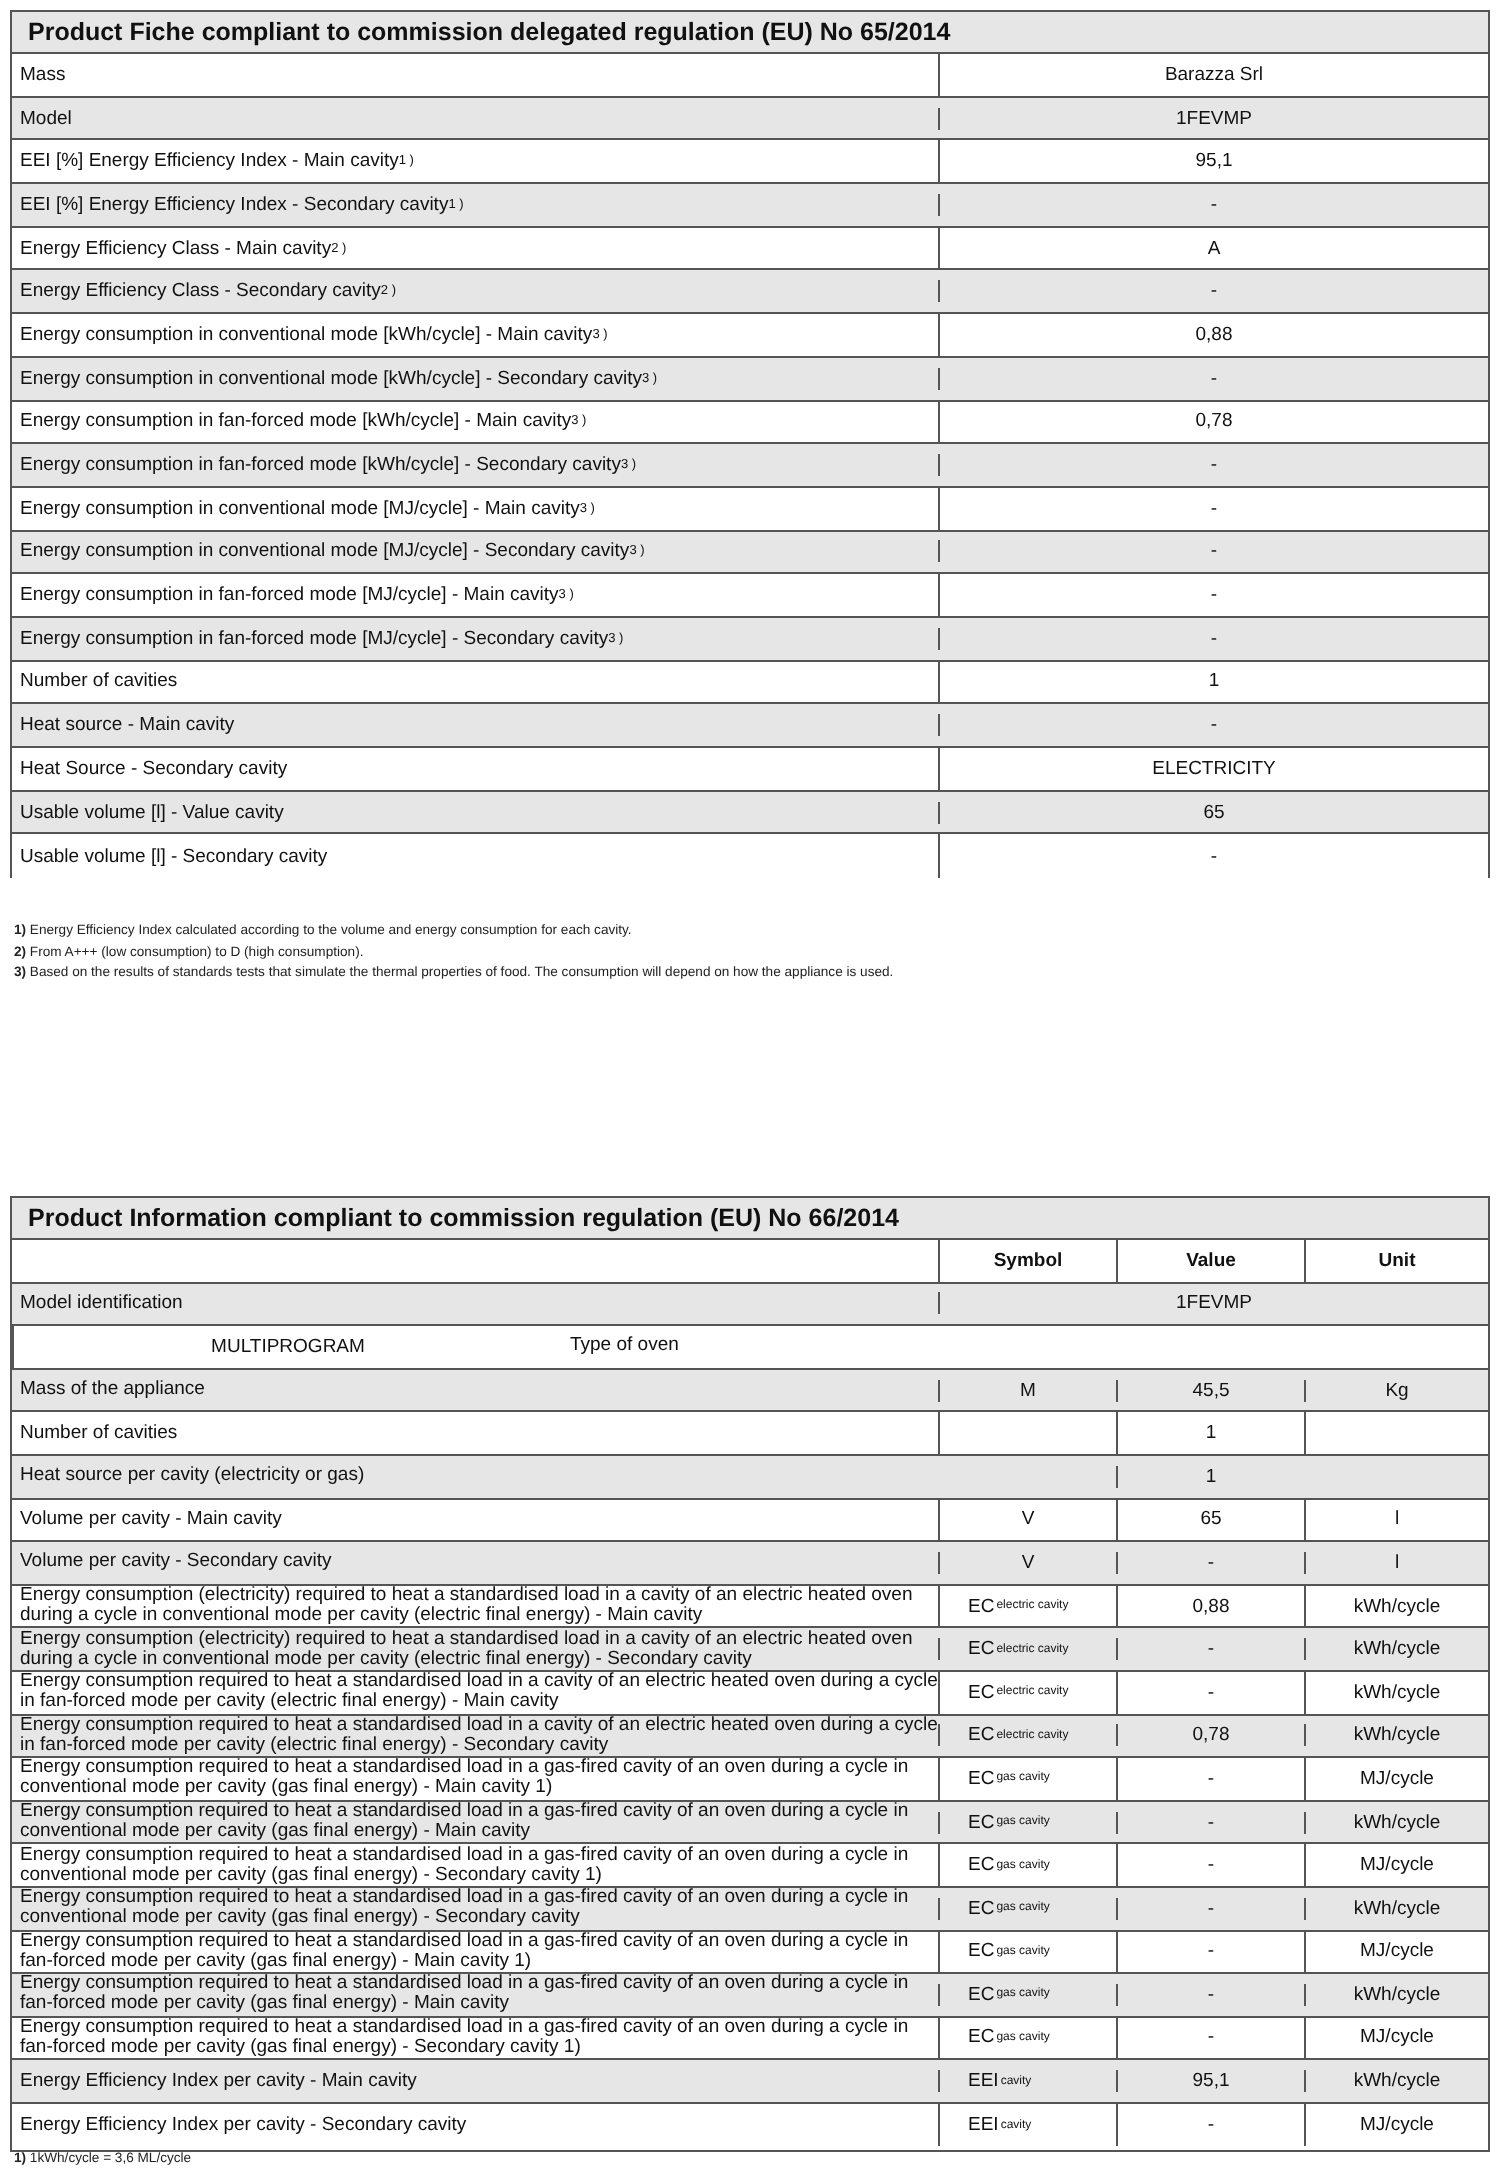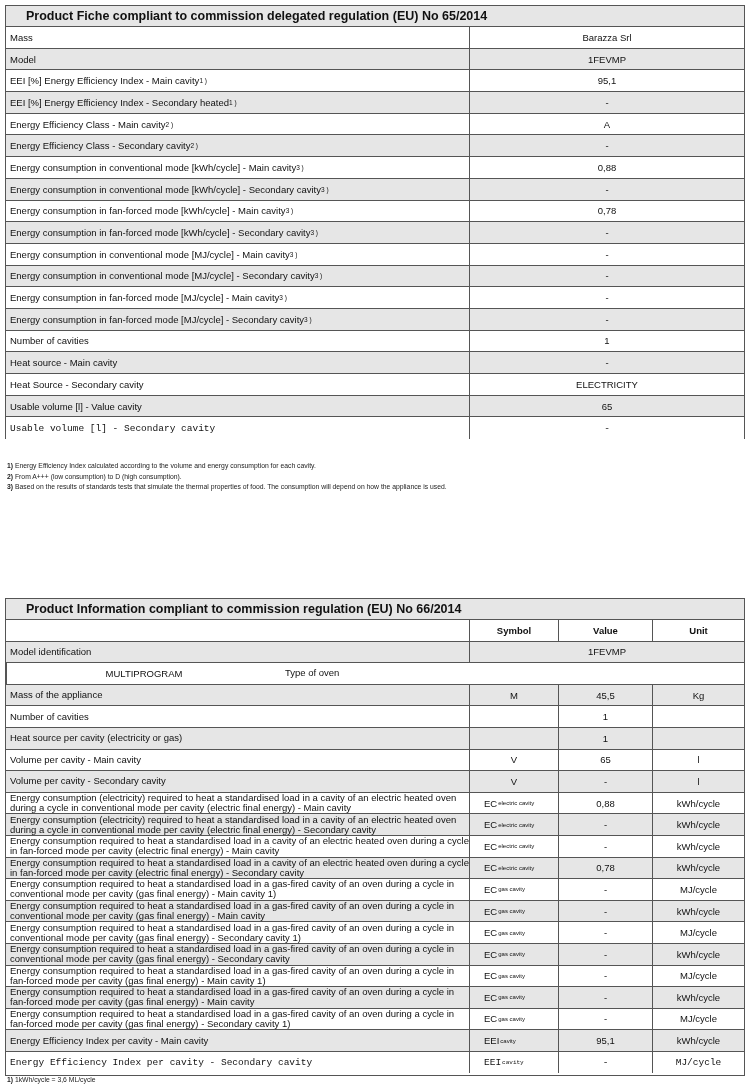--- a/index.html
+++ b/index.html
@@ -2,24 +2,24 @@
 <html><head>
 <meta charset="utf-8">
 <style>
   html, body { margin: 0; padding: 0; background: #ffffff; }
   body { width: 750px; height: 1084px; position: relative; overflow: hidden;
          font-family: "Liberation Sans", sans-serif; color: #111; }
   .tbl { position: absolute; left: 5px; width: 740px; border: 1.5px solid #555; box-sizing: border-box; }
   #t1 { top: 5px; height: 434px; }
   #t2 { top: 598px; height: 478px; }
   .title { height: 21px; background: #e6e6e6; border-bottom: 1.5px solid #555; font-weight: bold;
-           font-size: 12.5px; line-height: 21px; padding-left: 20px; box-sizing: border-box; }
+           font-size: 12.5px; line-height: 21px; padding-left: 8px; box-sizing: border-box; }
   .row { display: flex; border-bottom: 1.2px solid #555; box-sizing: border-box; font-size: 9.5px; }
-  .row:last-child { border-bottom: none; font-family: Liberation Mono, monospace; }
-  .row.g { background: #e6e6e6; }
+  .row:last-child { border-bottom: none; }
+  .row.g { background: #e6e6e6; align-items: center; }
   .row.w { background: #ffffff; }
   .c { box-sizing: border-box; display: flex; align-items: center; }
   .lbl { padding-left: 4px; }
   .val { justify-content: center; text-align: center; border-left: 1.5px solid #555; }
   #t1 .row { height: 21.7px; }
   #t1 .lbl { width: 463px; }
   #t1 .val { width: 275px; }
   #t2 .row { height: 21.6px; }
   #t2 .lbl { width: 463px; line-height: 10px; }
   #t2 .sym { width: 89px; }
@@ -56,21 +56,21 @@
       </div>
       <div class="row w">
         <div class="c lbl">
           <span>EEI [%] Energy Efficiency Index - Main cavity</span>
           <span class="sub">1 )</span>
         </div>
         <div class="c val">95,1</div>
       </div>
       <div class="row g">
         <div class="c lbl">
-          <span>EEI [%] Energy Efficiency Index - Secondary heated</span>
+          <span>EEI [%] Energy Efficiency Index - Secondary cavity</span>
           <span class="sub">1 )</span>
         </div>
         <div class="c val">-</div>
       </div>
       <div class="row w">
         <div class="c lbl">
           <span>Energy Efficiency Class - Main cavity </span>
           <span class="sub">2 )</span>
         </div>
         <div class="c val">A</div>

